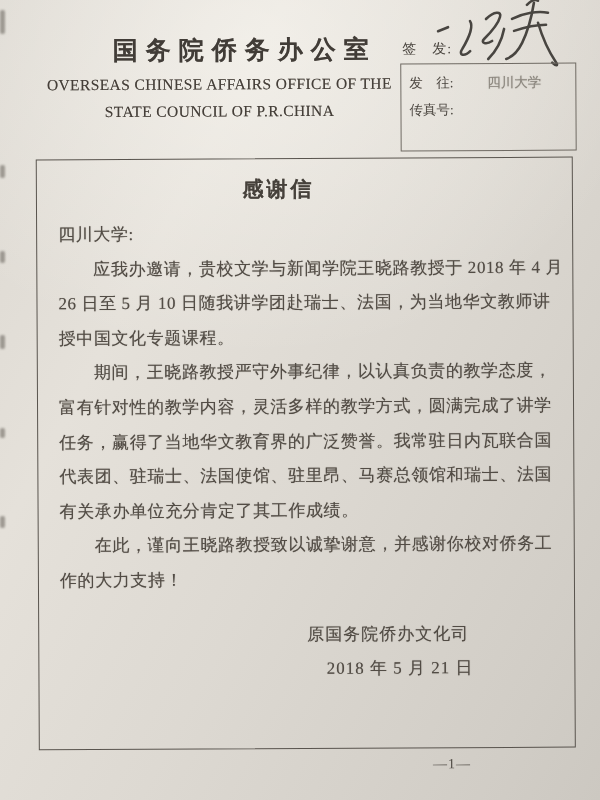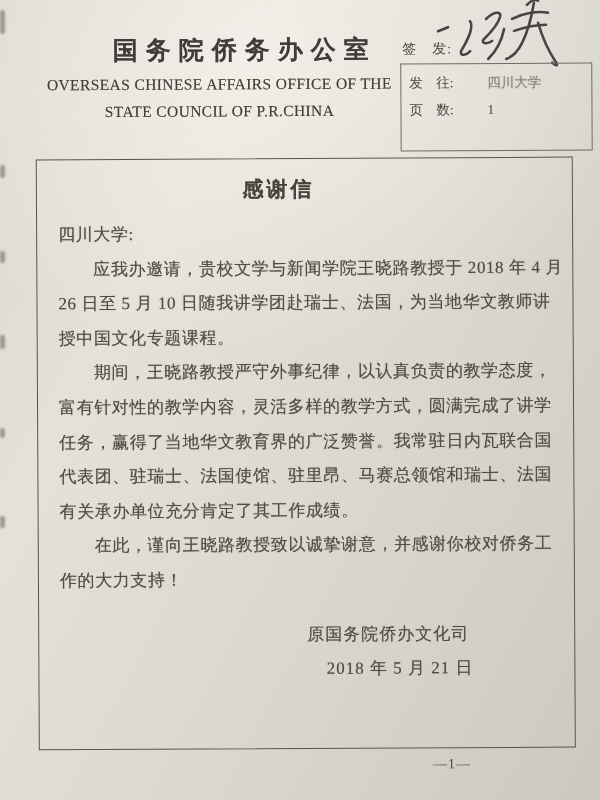--- a/index.html
+++ b/index.html
@@ -32,21 +32,21 @@
     display:flex;gap:40px;justify-content:flex-start;
     font-size:13.5px;color:#453f39;text-shadow:0 0 .5px rgba(69,63,57,.5);
   }
   
   .sign-label{
     position:absolute;left:404px;top:41px;
     font-size:14px;color:#4a453f;letter-spacing:1px;
   }
   .signature{position:absolute;left:436px;top:0px;width:130px;height:80px;}
   .routing-table{
-    position:absolute;left:402px;top:64px;width:192px;height:88px;
+    position:absolute;left:402px;top:64px;width:176px;height:88px;
     border:1px solid #6f6a63;box-sizing:border-box;
     padding:5px 0 0 8px;
   }
   .r-row{height:27px;line-height:27px;font-size:13.5px;color:#4a453f;white-space:nowrap;}
   .r-label{display:inline-block;min-width:62px;}
   .r-value{margin-left:16px;}
   .r-value.faint{color:#8e8981;text-shadow:0 0 1px rgba(142,137,129,.8);}
   
   .letter-box{
     position:absolute;left:37px;top:158px;width:537px;height:591px;
@@ -113,21 +113,21 @@
       <path d="M100,4 C98,16 94,32 88,44 C84,52 78,58 72,60"></path>
       <path d="M104,24 C108,38 114,52 122,64 C124,67 122,68 118,64"></path>
       <path d="M93,6 C97,2 101,0 104,2"></path>
     </svg>
 
     <div class="routing-table">
       <div class="r-row">
         <span class="r-label">发　往:</span><span class="r-value faint">四川大学</span>
       </div>
       <div class="r-row">
-        <span class="r-label">页　数:</span><span class="r-value">1</span>
+        <span class="r-label">传真号:</span><span class="r-value"></span>
       </div>
     </div>
 
     <div class="letter-box">
       <div class="letter-title">感谢信</div>
       <div class="letter-body">
         <div class="line">四川大学:</div>
         <div class="line indent">应我办邀请，贵校文学与新闻学院王晓路教授于 2018 年 4 月</div>
         <div class="line">26 日至 5 月 10 日随我讲学团赴瑞士、法国，为当地华文教师讲</div>
         <div class="line">授中国文化专题课程。</div>

